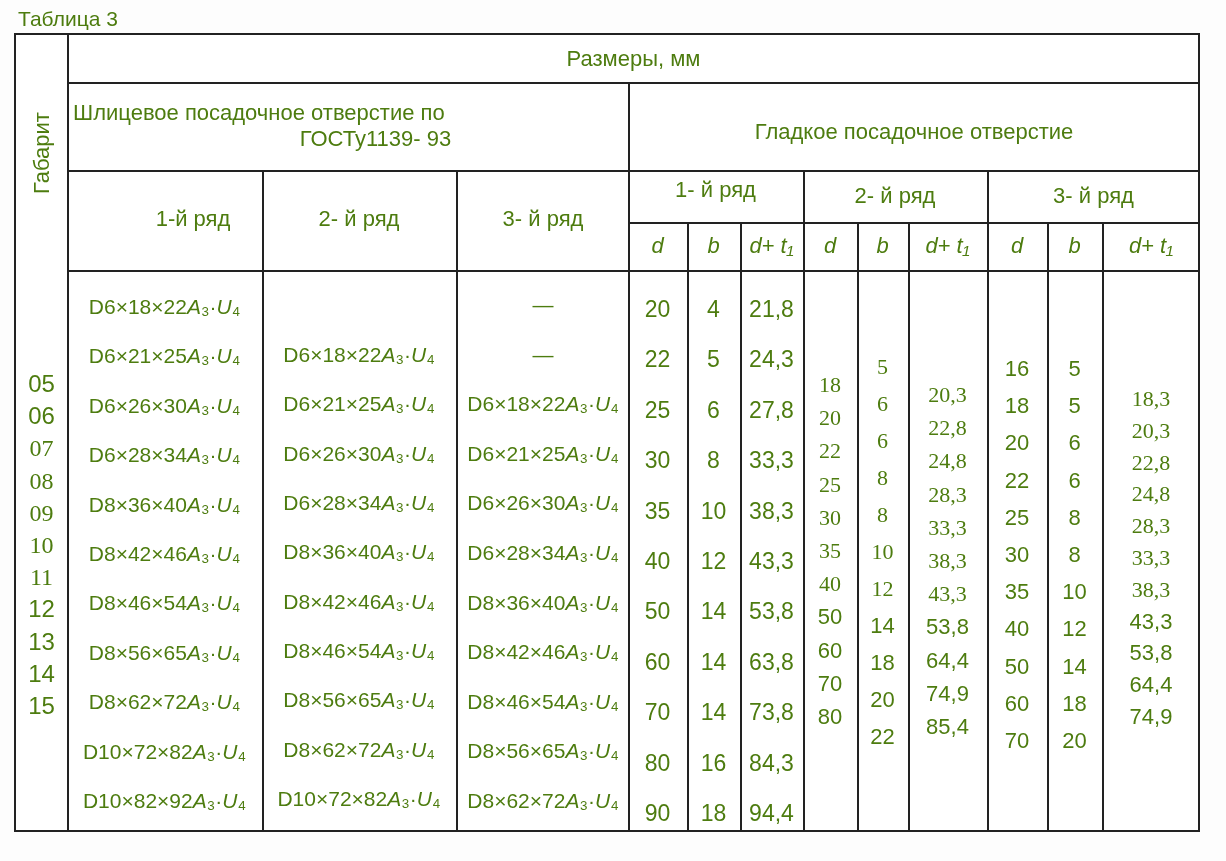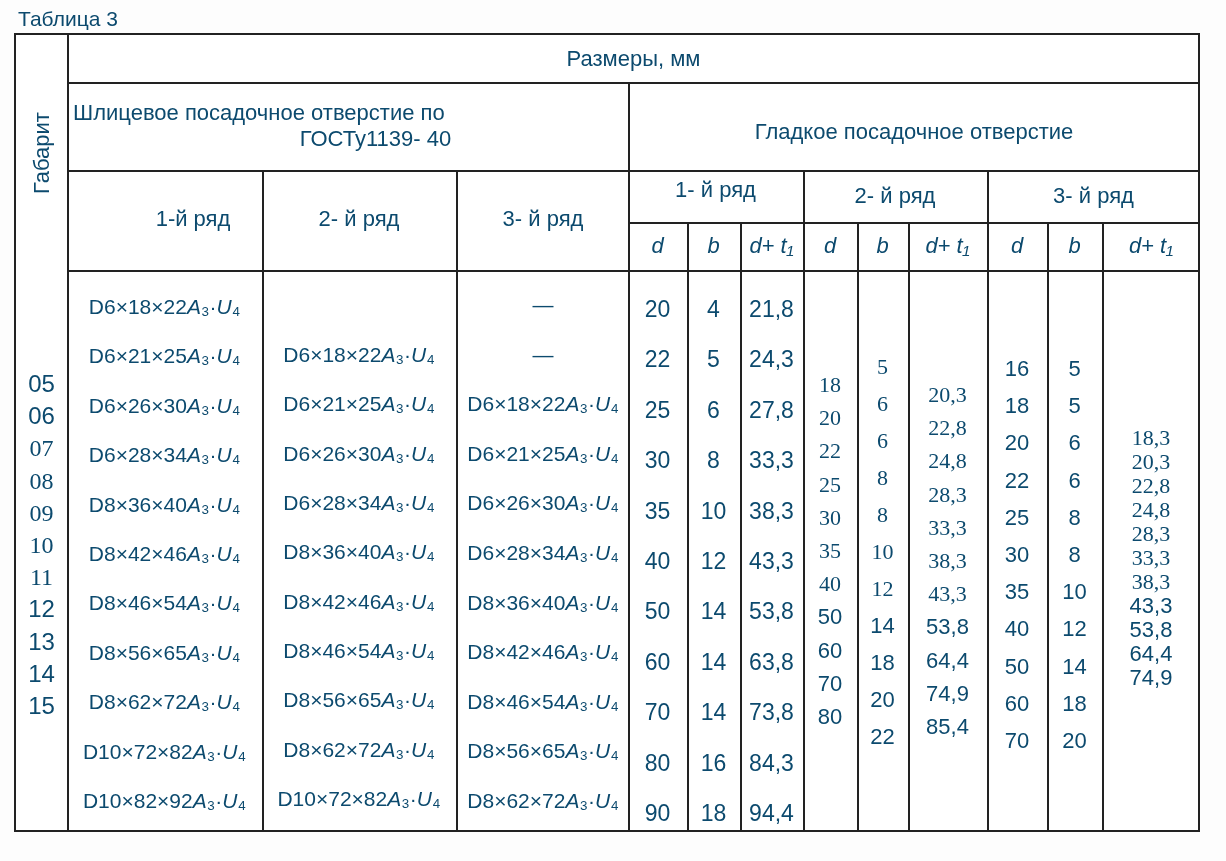--- a/index.html
+++ b/index.html
@@ -1,17 +1,17 @@
 <!DOCTYPE html>
 <html><head>
 <meta charset="utf-8">
 <style>
   html,body{margin:0;padding:0;background:#fff;}
   .page{position:relative;width:1226px;height:861px;background:#fdfdfd;
-        font-family:"Liberation Sans",sans-serif;color:#0c4a6e;overflow:hidden;
+        font-family:"Liberation Sans",sans-serif;color:#4d7c0f;overflow:hidden;
         outline:1px solid #e3e3e3;}
   .title{position:absolute;left:18px;top:7px;font-size:21px;}
   .tbl{position:absolute;left:14px;top:33px;width:1186px;height:799px;
        border:2px solid #222;box-sizing:border-box;background:#fff;}
   .vl,.hl{position:absolute;background:#222;}
   .vl{width:2px;} .hl{height:2px;}
   .cellbox{position:absolute;display:flex;align-items:center;justify-content:center;
            text-align:center;font-size:22px;box-sizing:border-box;}
   .gabarit-head{left:0;top:0;width:51px;height:235px;}
   .gabarit-head span{transform:rotate(-90deg);white-space:nowrap;font-size:22px;}
@@ -41,21 +41,21 @@
   .st-c2{left:246px;width:194px;top:308px;height:468px;font-size:21px;}
   .st-c3{left:440px;width:174px;top:258px;height:520px;font-size:21px;}
   .st-d1{left:612px;width:59px;top:262px;height:528px;font-size:23px;}
   .st-b1{left:671px;width:53px;top:262px;height:528px;font-size:23px;}
   .st-t1{left:724px;width:63px;top:262px;height:528px;font-size:23px;}
   .st-d2{left:787px;width:54px;top:338px;height:356px;font-size:22px;}
   .st-b2{left:841px;width:51px;top:320px;height:394px;font-size:22px;}
   .st-t2{left:892px;width:79px;top:348px;height:356px;font-size:22px;}
   .st-d3{left:971px;width:60px;top:322px;height:396px;font-size:22px;}
   .st-b3{left:1031px;width:55px;top:322px;height:396px;font-size:22px;}
-  .st-t3{left:1086px;width:98px;top:352px;height:342px;font-size:22px;justify-content:center;}
+  .st-t3{left:1086px;width:98px;top:352px;height:342px;font-size:22px;}
   .stack i{font-family:"Liberation Sans",sans-serif;}
 </style>
 </head>
 <body>
 
 <div class="page">
   <div class="title">Таблица 3</div>
 
   <div class="tbl">
 
@@ -75,21 +75,21 @@
     <div class="hl" style="top:135px;left:51px;width:1133px;"></div>
     <div class="hl" style="top:187px;left:612px;width:572px;"></div>
     <div class="hl" style="top:235px;left:51px;width:1133px;"></div>
 
     <div class="cellbox gabarit-head">
       <span>Габарит</span>
     </div>
     <div class="cellbox sizes-head">Размеры, мм</div>
     <div class="cellbox spline-title">
       <div class="l1">Шлицевое посадочное отверстие по</div>
-      <div class="l2">ГОСТу1139- 40</div>
+      <div class="l2">ГОСТу1139- 93</div>
     </div>
     <div class="cellbox smooth-title">Гладкое посадочное отверстие</div>
 
     <div class="cellbox hdr-c1">1-й ряд</div>
     <div class="cellbox hdr-c2">2- й ряд</div>
     <div class="cellbox hdr-c3">3- й ряд</div>
     <div class="cellbox hdr-s1">1- й ряд</div>
     <div class="cellbox hdr-s2">2- й ряд</div>
     <div class="cellbox hdr-s3">3- й ряд</div>
 

